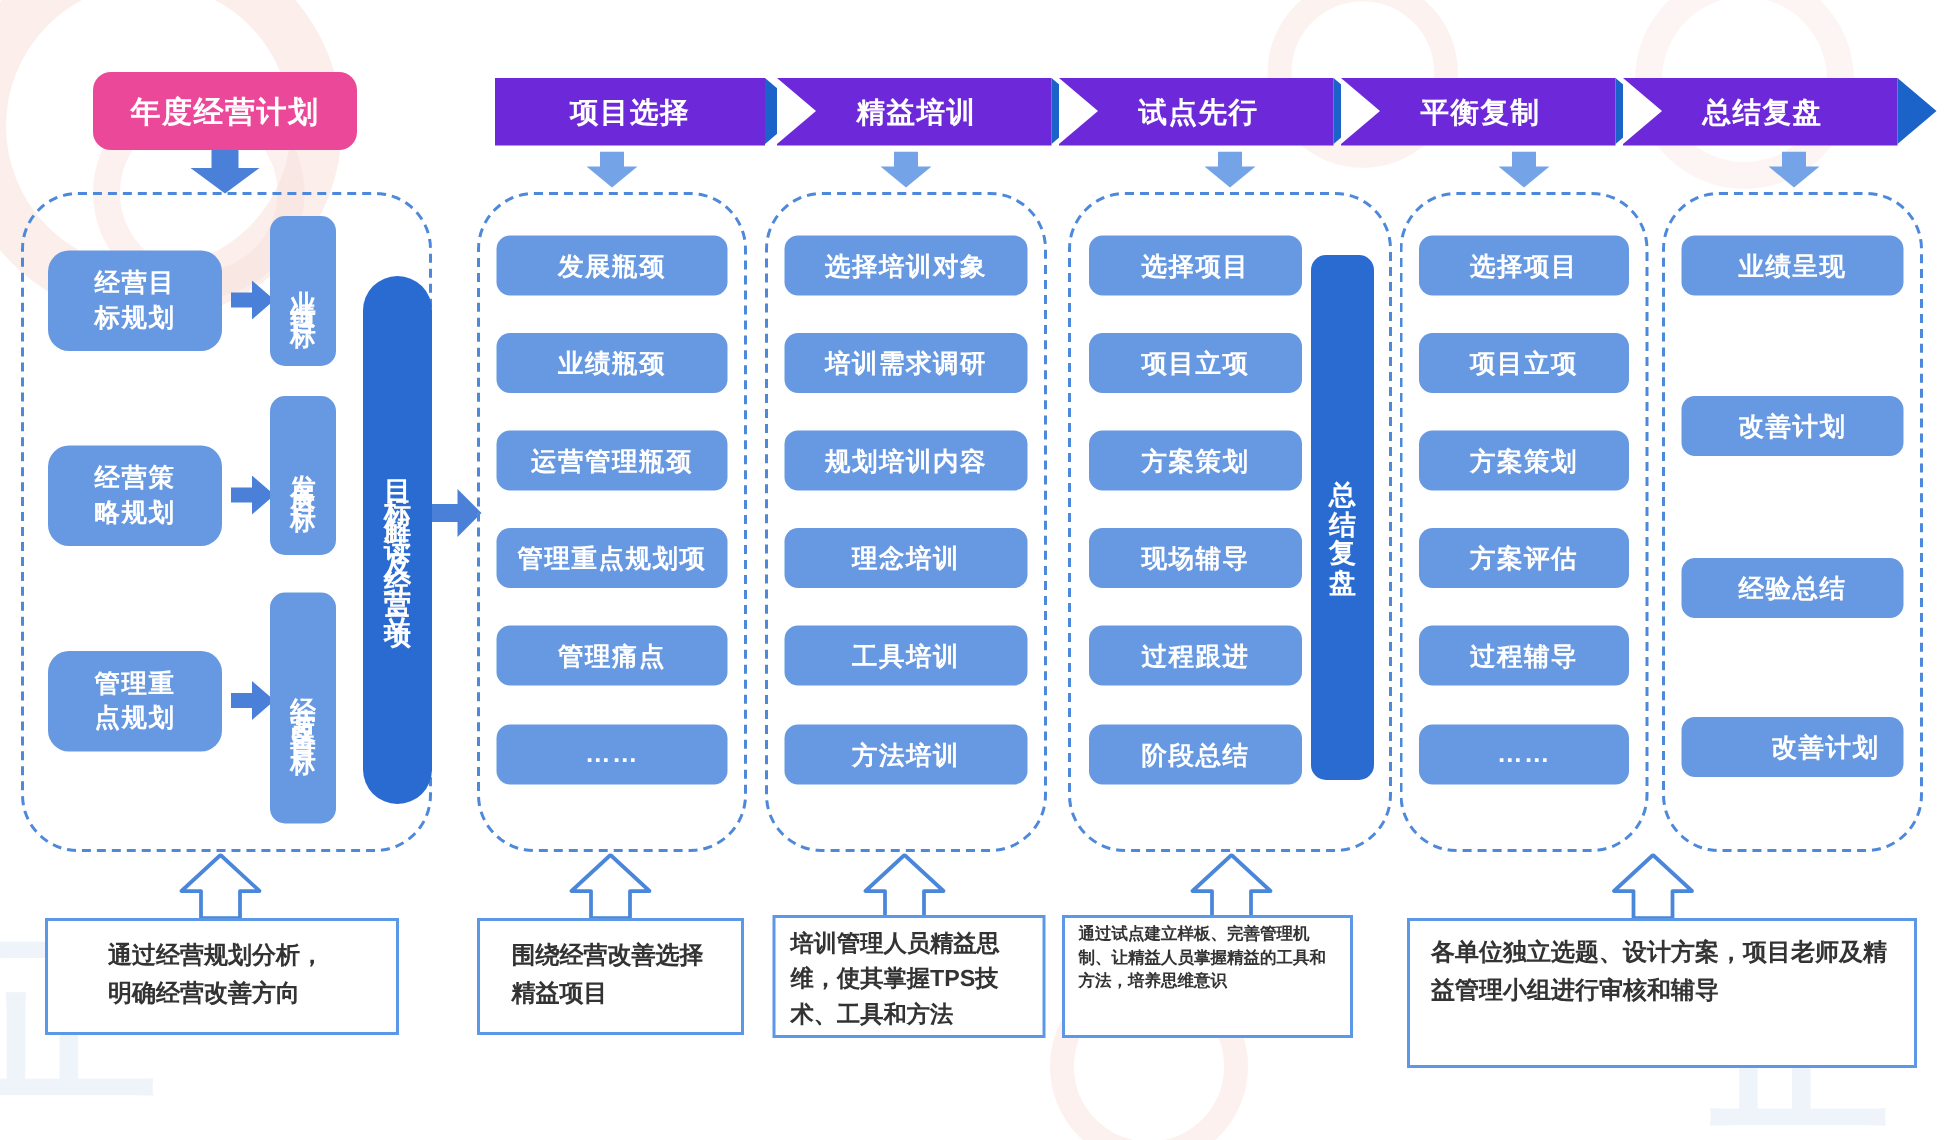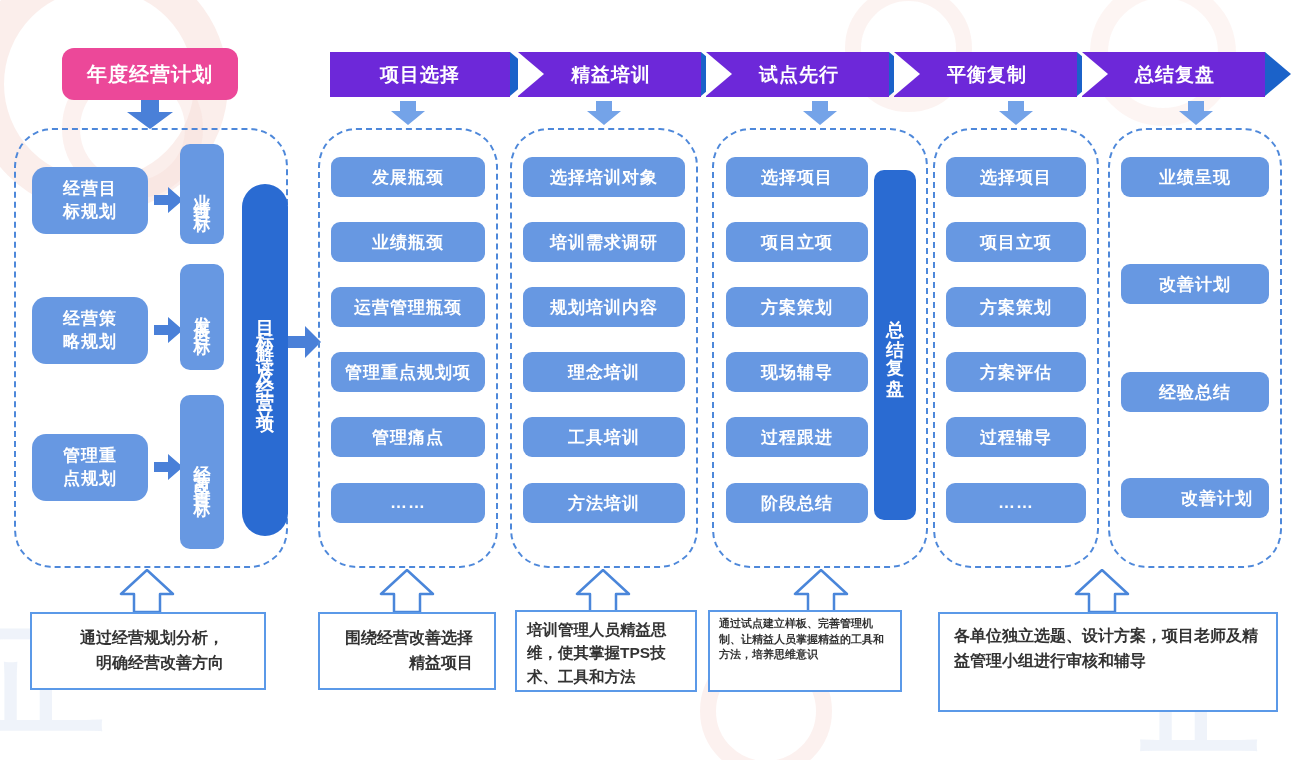--- a/index.html
+++ b/index.html
@@ -56,21 +56,21 @@
   .vpill.dark{background:#2a6bd2;border-radius:23px;}
   .vpill.dark .vtext{font-size:18px;letter-spacing:12px;}
   .vpill.sidebar{background:#2a6bd2;border-radius:10px;}
   .vpill.sidebar .vtext{font-size:18px;letter-spacing:20px;}
   .arrow{position:absolute;}
   
   .note{
     position:absolute;background:#fff;border:2.5px solid #5b99e8;box-sizing:border-box;
     color:#333;font-weight:700;
   }
-  .note.center{display:flex;flex-direction:column;align-items:center;justify-content:center;text-align:right;}
+  .note.center{display:flex;flex-direction:column;align-items:center;justify-content:center;text-align:left;}
   .note.left{text-align:left;}
 </style>
 </head>
 <body>
 
 <div class="canvas">
 
   <div class="wm-ring" style="left:-30px;top:-45px;width:190px;height:190px;border-width:34px;opacity:.5;"></div>
   <div class="wm-ring" style="left:62px;top:58px;width:105px;height:105px;border-width:18px;opacity:.4;"></div>
   <div class="wm-ring" style="left:845px;top:-15px;width:95px;height:95px;border-width:16px;opacity:.35;"></div>

